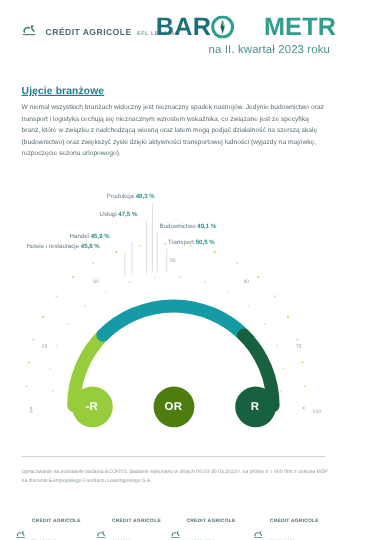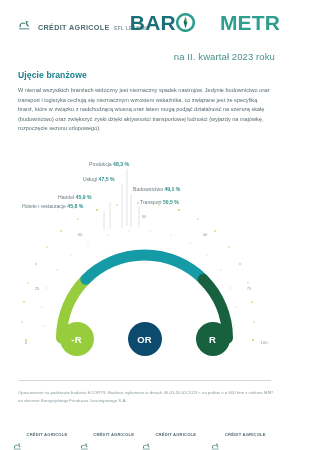--- a/index.html
+++ b/index.html
@@ -36,28 +36,28 @@
     color: #1a7f7f; line-height: 1; display: flex; align-items: center;
     justify-content: center;
   }
   .brand-title .seg-a { color: #1b6f78; }
   .brand-title .seg-b { color: #2f9e8f; margin-left: 25px; }
   .compass {
     width: 19px; height: 19px; margin: 0 0px; position: relative; display: inline-block;
     vertical-align: middle;
   }
   .brand-sub {
-    margin-top: 18px; font-size: 9.5px; color: #4a8f8c; letter-spacing: .1px;
+    margin-top: 3px; font-size: 9.5px; color: #4a8f8c; letter-spacing: .1px;
     white-space: nowrap;
   }
 
   
   .section-title {
     position: absolute; left: 18px; top: 70px;
-    font-size: 8.6px; font-weight: 700; color: #1a7f8c; letter-spacing: .1px;
+    font-size: 8.6px; font-weight: 700; color: #1a7f8c; letter-spacing: .1px; text-decoration: underline;
   }
   .body-copy {
     position: absolute; left: 18px; top: 86px; width: 254px;
     font-size: 5.55px; line-height: 1.72; color: #5a6b72; text-align: left;
   }
 
   
   .gauge-wrap {
     position: absolute; left: 0; top: 150px; width: 289px; height: 215px;
   }
@@ -78,21 +78,21 @@
   .badges {
     position: absolute; left: 0; top: 172px; width: 289px;
     display: flex; justify-content: center; gap: 34px;
   }
   .badge {
     width: 34px; height: 34px; border-radius: 50%;
     display: flex; align-items: center; justify-content: center;
     color: #fff; font-size: 9.5px; font-weight: 700; letter-spacing: .2px;
   }
   .badge.b1 { background: #97cc3d; }
-  .badge.b2 { background: #0c4a6e; }
+  .badge.b2 { background: #4d7c0f; }
   .badge.b3 { background: #17613f; }
 
   
   .divider {
     position: absolute; left: 18px; top: 380px; width: 253px; height: 1px;
     background: #cfd8db;
   }
   .source {
     position: absolute; left: 18px; top: 389px; width: 256px;
     font-size: 4.3px; line-height: 1.75; color: #8b9aa0;

